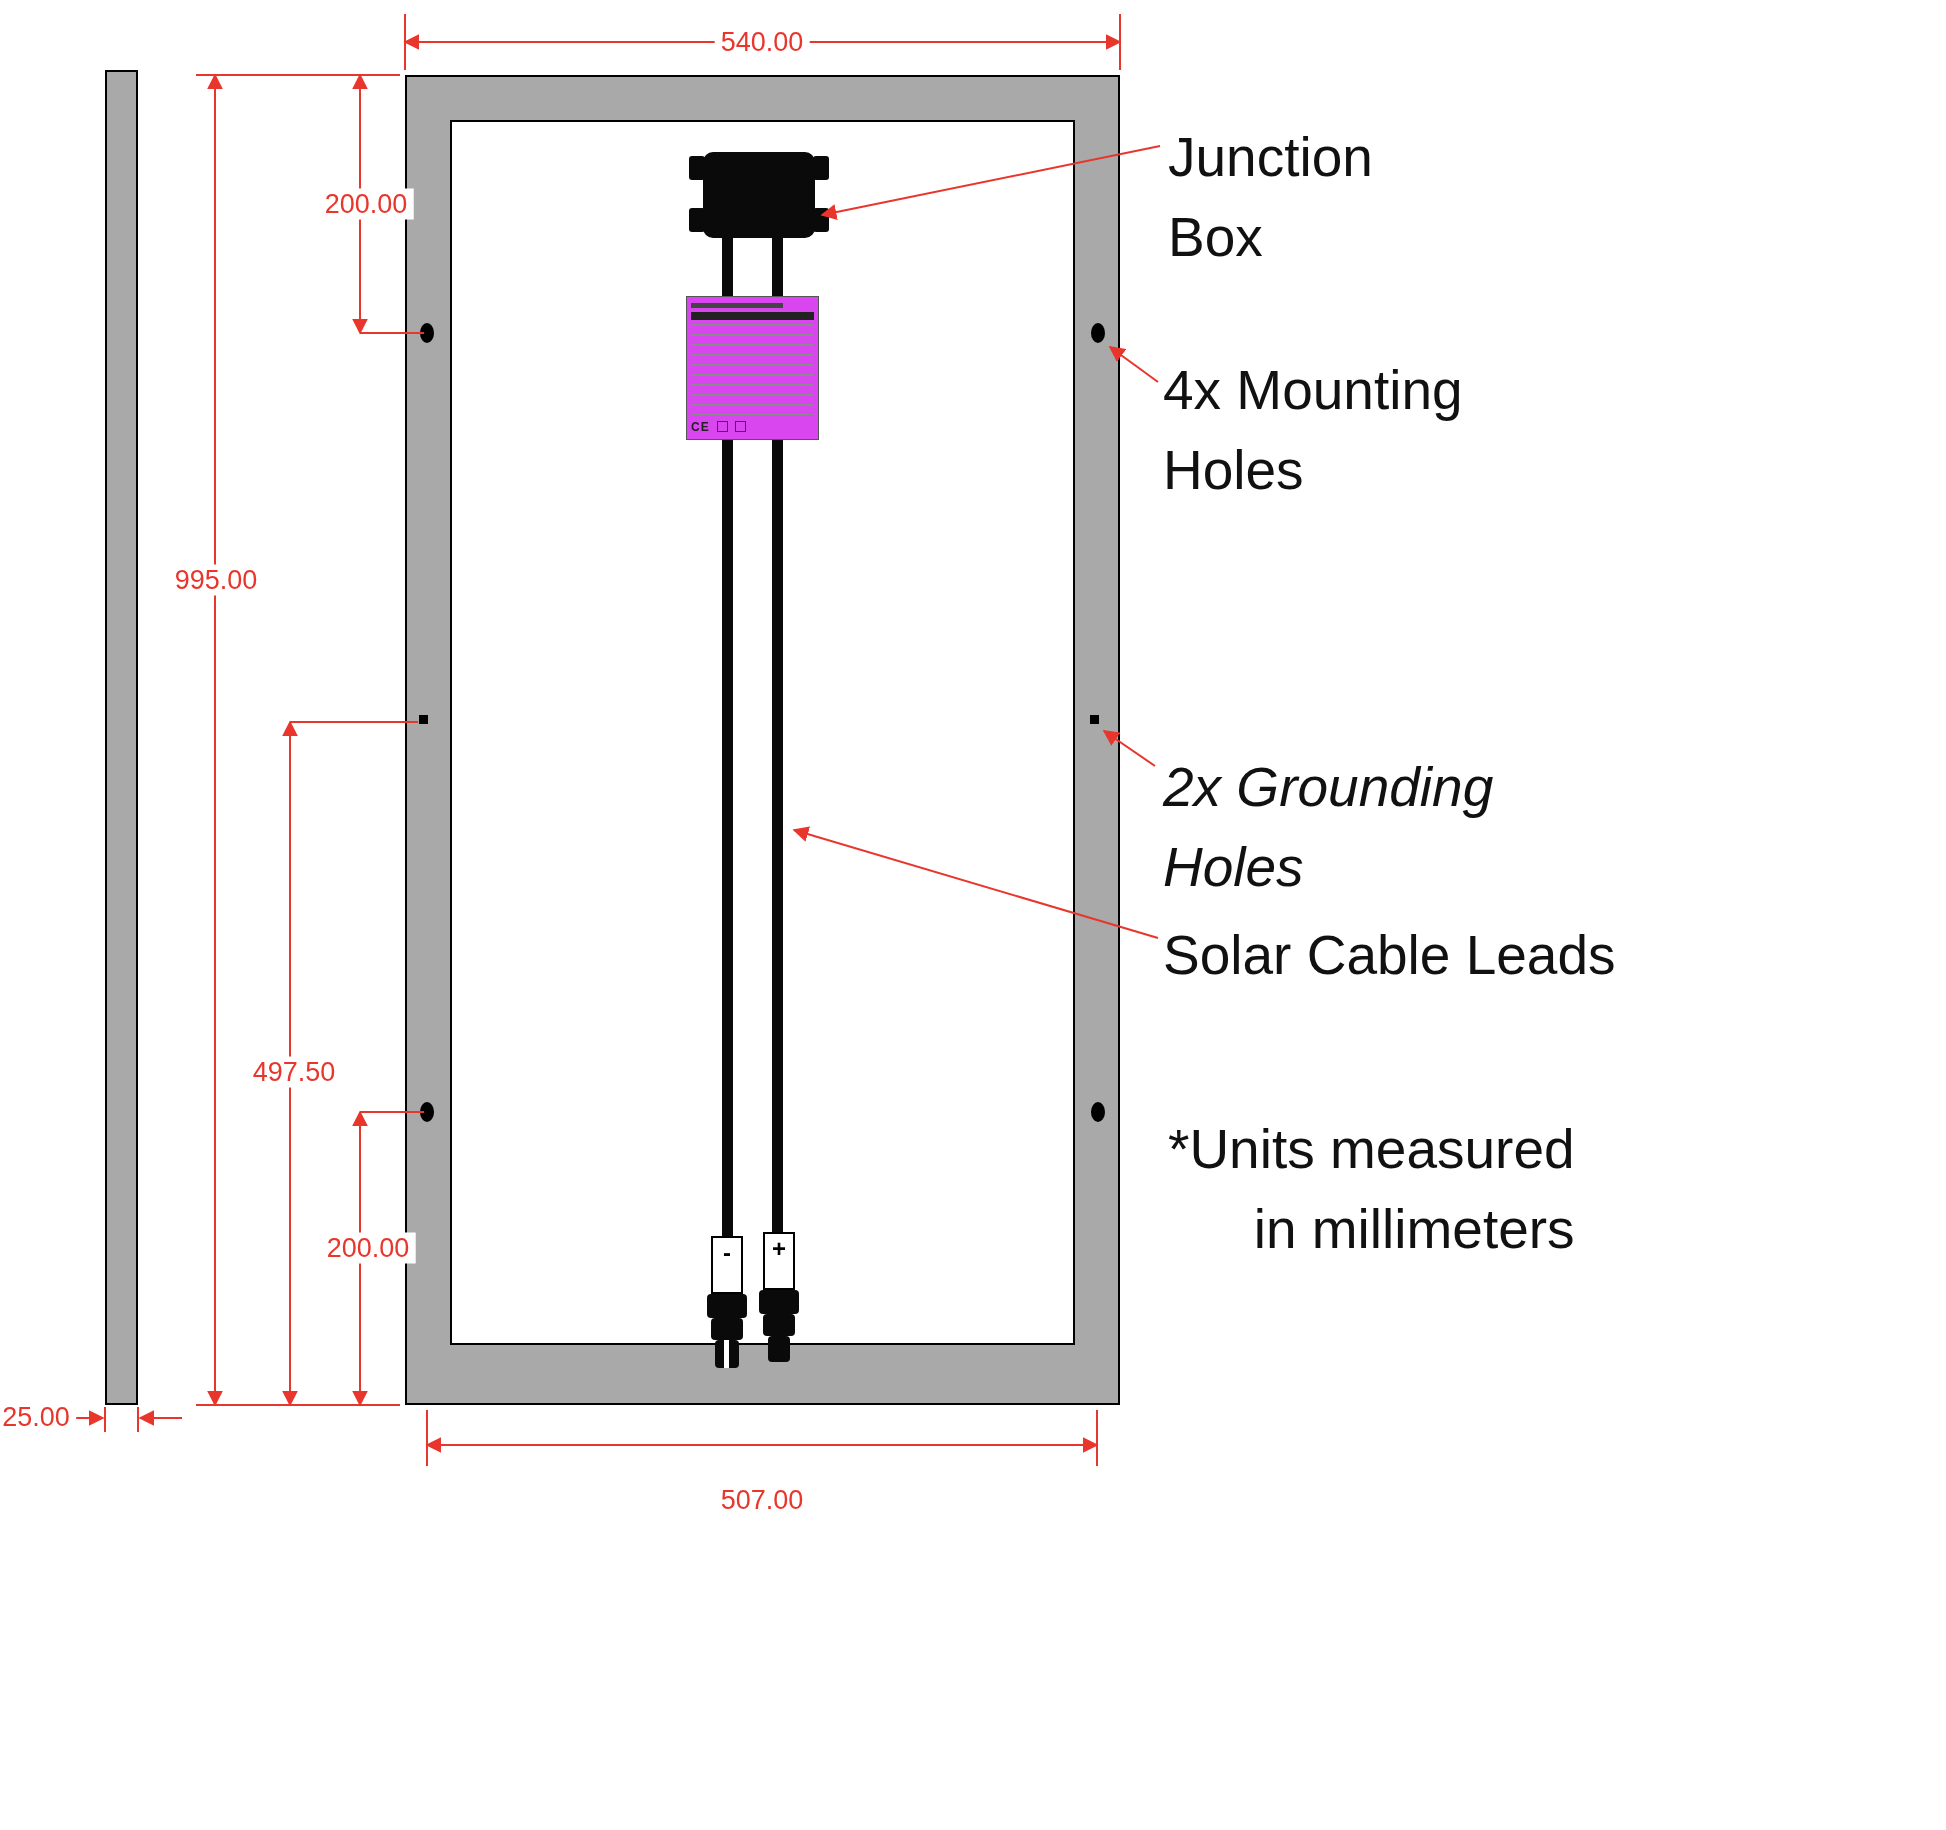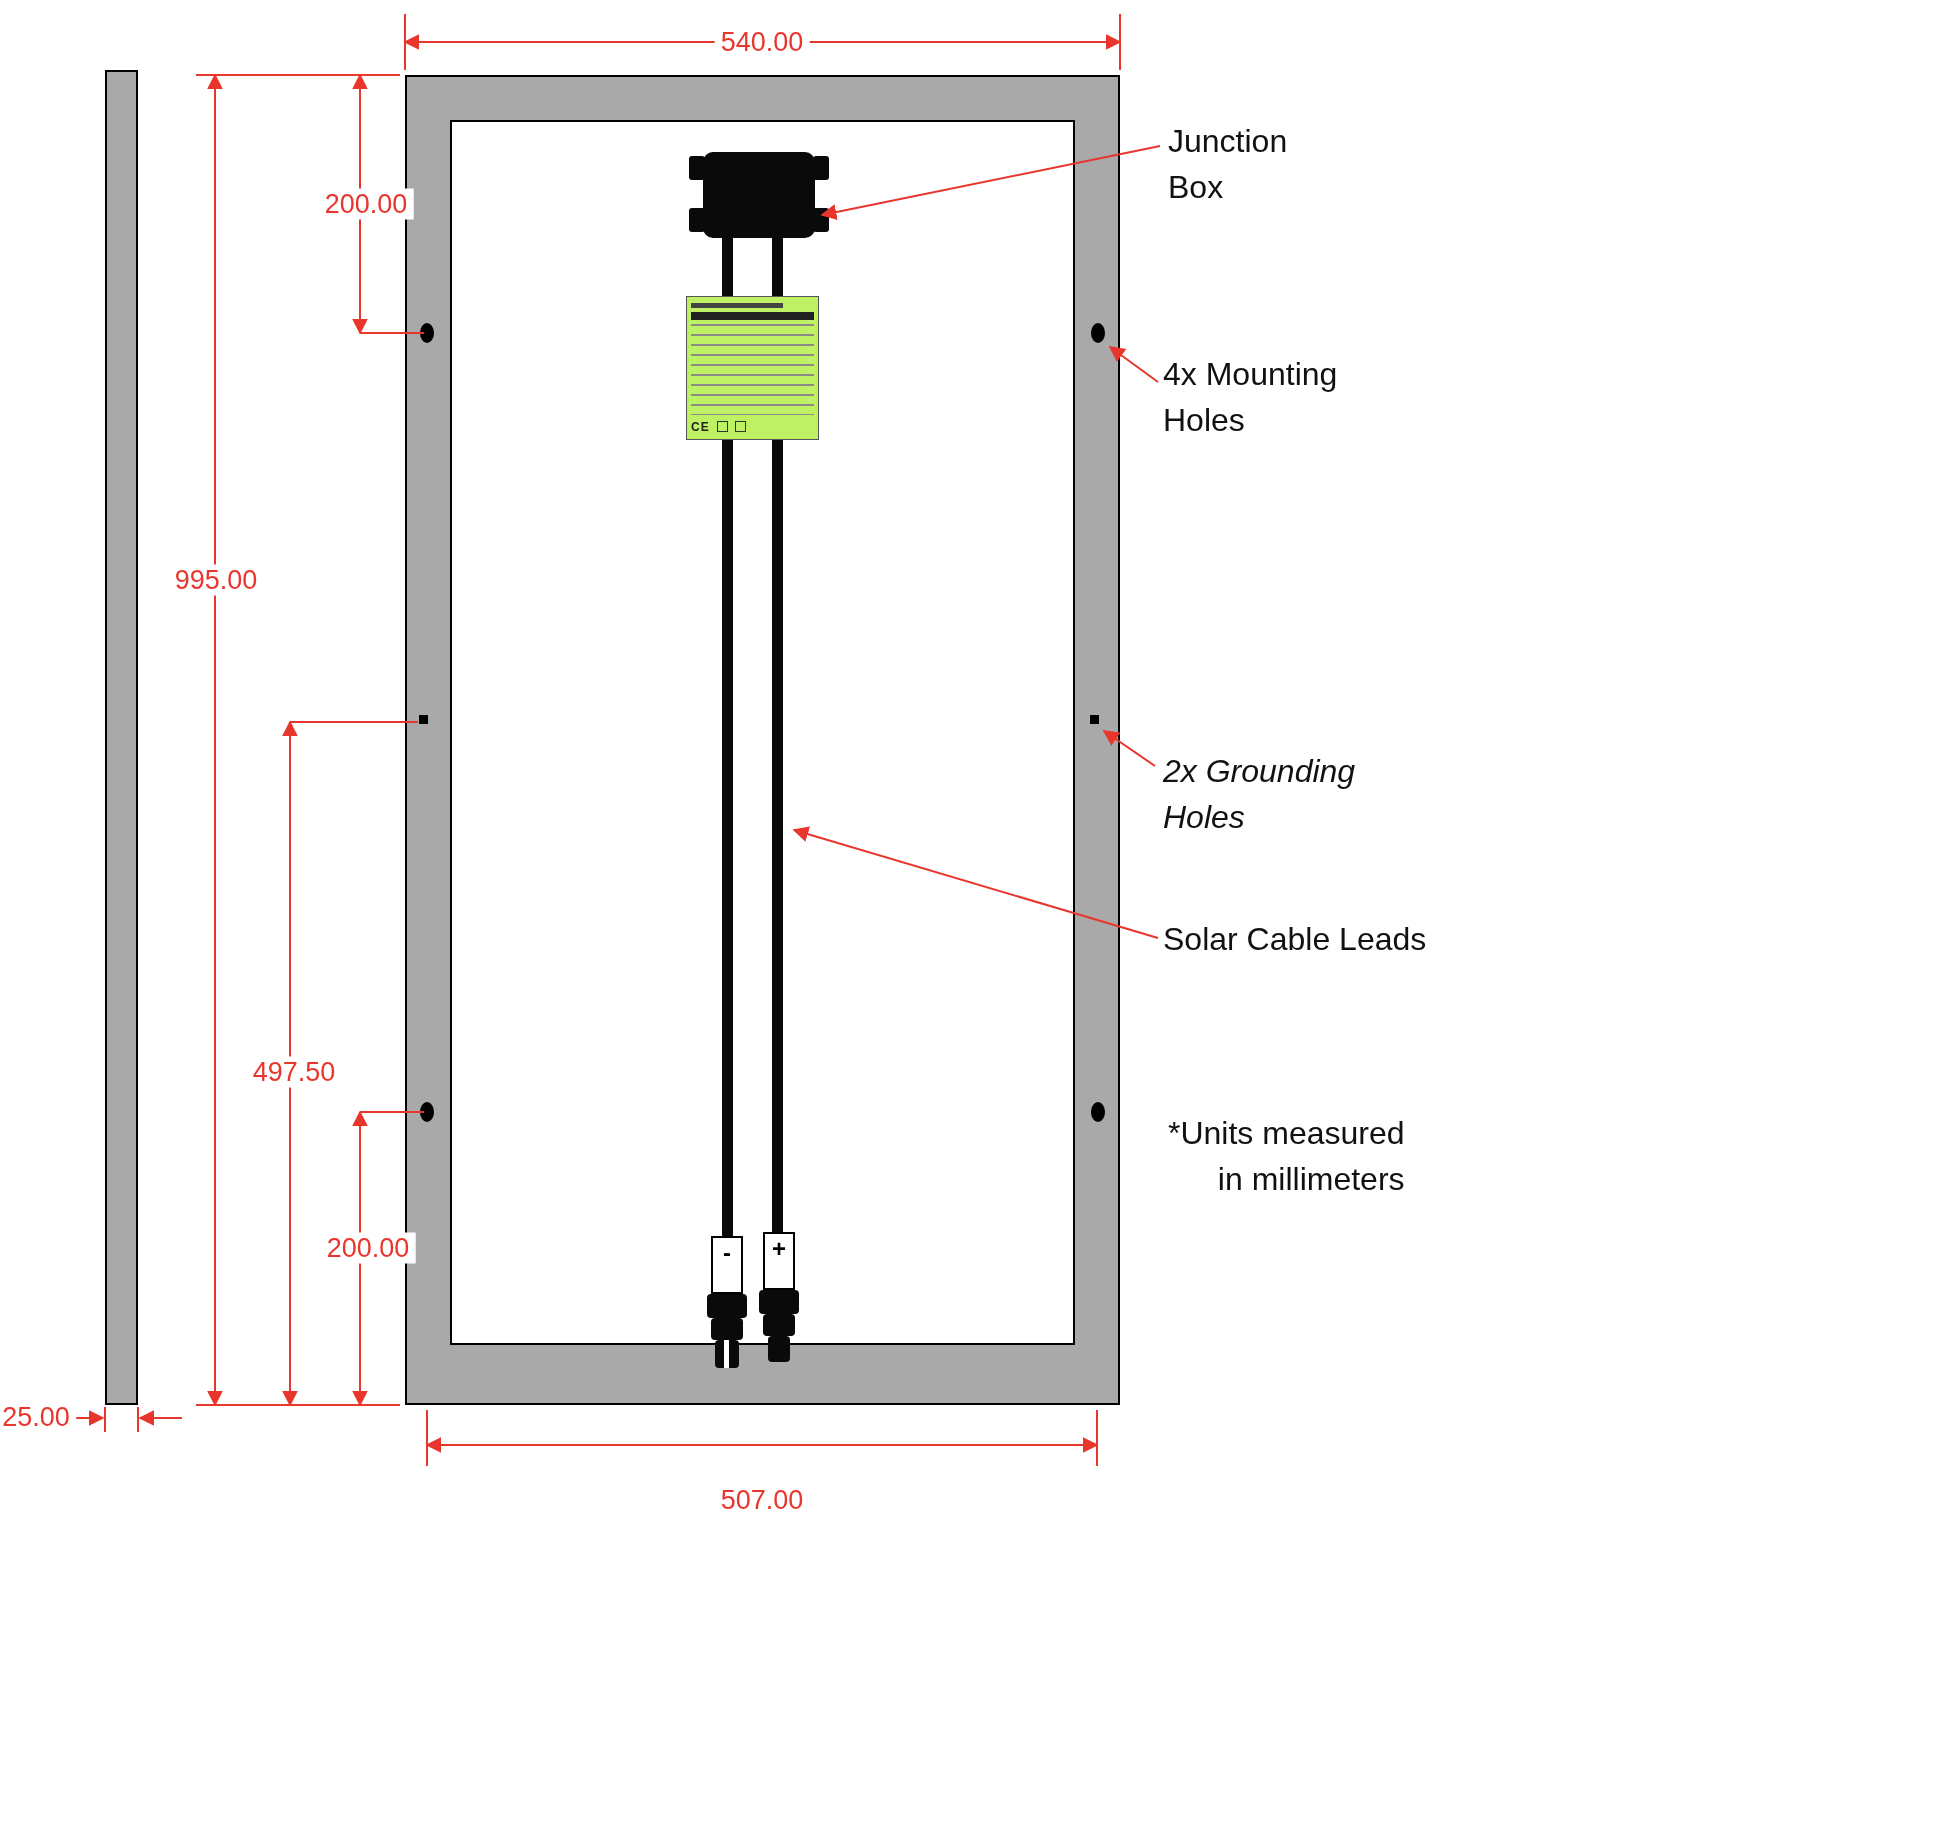--- a/index.html
+++ b/index.html
@@ -16,39 +16,39 @@
     background:#fff;border:2px solid #000;}
   .hole{position:absolute;width:14px;height:20px;background:#000;border-radius:50%;}
   .ground-hole{position:absolute;width:9px;height:9px;background:#000;}
   
   .jbox{position:absolute;left:703px;top:152px;width:112px;height:86px;
     background:#0a0a0a;border-radius:10px;z-index:1;}
   .jtab{position:absolute;width:16px;height:24px;background:#0a0a0a;border-radius:3px;}
   .cable{position:absolute;width:11px;background:#0a0a0a;}
   
   .spec-label{position:absolute;left:686px;top:296px;width:133px;height:144px;
-    background:#bef264;border:1px solid #555;z-index:2;box-sizing:border-box;
+    background:#d946ef;border:1px solid #555;z-index:2;box-sizing:border-box;
     padding:4px;display:flex;flex-direction:column;}
   .spec-title{height:5px;background:#444;width:75%;margin:2px 0 4px;}
   .spec-bar{height:8px;background:#222;width:100%;margin-bottom:4px;}
   .spec-lines{flex:1;background:repeating-linear-gradient(to bottom,#8a8a8a 0 2px,transparent 2px 10px);}
   .spec-foot{display:flex;align-items:center;gap:7px;height:17px;margin-top:3px;}
   .spec-ce{font-size:12px;font-weight:bold;color:#222;letter-spacing:1px;}
   .spec-box{width:11px;height:11px;border:1px solid #333;box-sizing:border-box;}
   
   .conn-body{position:absolute;width:32px;height:58px;background:#fff;border:2px solid #000;
     box-sizing:border-box;z-index:2;text-align:center;font-size:24px;font-weight:bold;
     color:#000;line-height:30px;}
   .conn-part{position:absolute;background:#0a0a0a;border-radius:4px;z-index:2;}
   .conn-tip-slit{background:linear-gradient(to right,#0a0a0a 0 9px,#fff 9px 14px,#0a0a0a 14px 100%);}
   
   .overlay{position:absolute;left:0;top:0;z-index:2;pointer-events:none;}
   .dim{position:absolute;transform:translate(-50%,-50%);color:#e8362d;font-size:27px;
     background:#fff;padding:0 6px;white-space:nowrap;z-index:3;}
-  .note{position:absolute;color:#111;font-size:32px;line-height:1.45;z-index:3;}
+  .note{position:absolute;color:#111;font-size:55px;line-height:1.45;z-index:3;}
 </style>
 </head>
 <body>
 
 <div class="canvas">
 
   <div class="side-view"></div>
 
   <div class="panel">
     <div class="panel-inner"></div>

